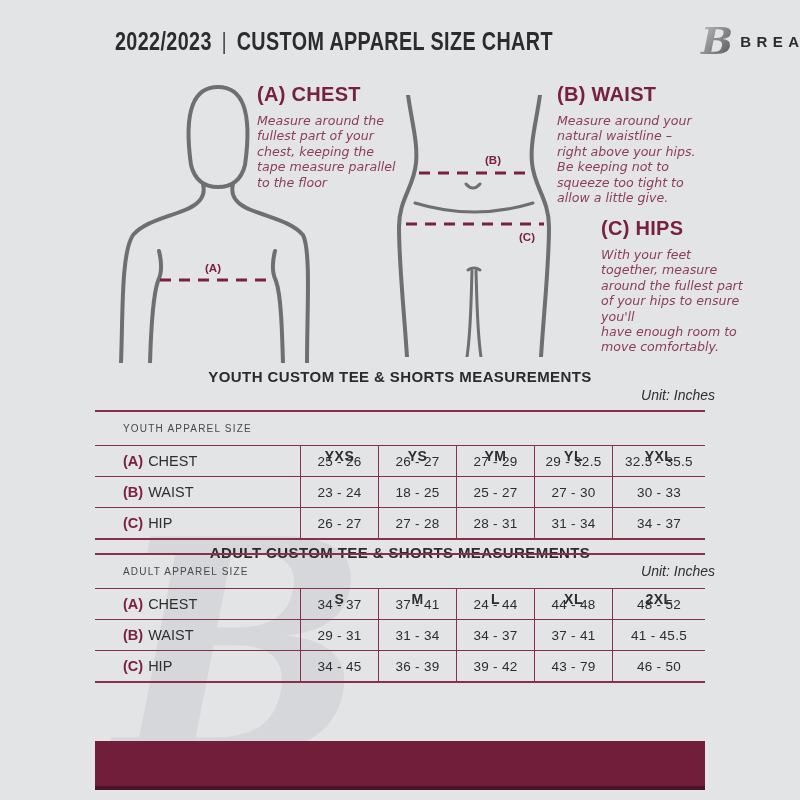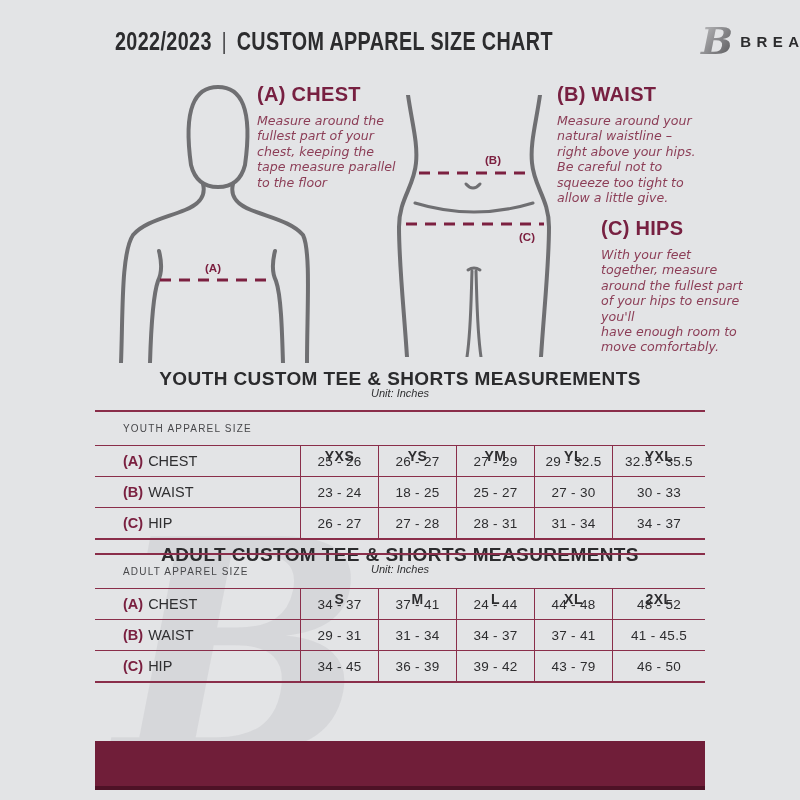--- a/index.html
+++ b/index.html
@@ -52,23 +52,23 @@
   .msec{position:absolute;z-index:2;}
   .mh{font-weight:800;font-size:20px;color:var(--maroon-h);letter-spacing:0.3px;margin-bottom:7px;}
   .mt{
     font-family:"DejaVu Sans",sans-serif;font-style:italic;
     font-size:12.6px;line-height:15.4px;color:var(--maroon-body);
     white-space:pre-line;
   }
 
   
   .tbl-title{position:absolute;width:100%;text-align:center;z-index:2;
-    font-weight:bold;font-size:19px;color:#2b2b2d;letter-spacing:0.4px;}
-  .tbl-unit{position:absolute;width:100%;text-align:center;z-index:2;
-    font-style:italic;font-size:11px;color:#2f2f31;}
+    font-weight:bold;font-size:15px;color:#2b2b2d;letter-spacing:0.4px;}
+  .tbl-unit{position:absolute;width:100%;text-align:right;z-index:2;
+    font-style:italic;font-size:14px;color:#2f2f31;}
 
   
   .size-table{
     position:absolute;left:10px;width:610px;z-index:2;
     display:grid;
     grid-template-columns:205px 78px 78px 78px 78px 93px;
     grid-template-rows:33px 31px 31px 31px;
     border-top:2px solid var(--line);
     border-bottom:2px solid var(--line);
     box-sizing:content-box;
@@ -148,21 +148,21 @@
 fullest part of your
 chest, keeping the
 tape measure parallel
 to the floor</div>
   </div>
   <div class="msec" style="left:472px;top:83px;width:152px;">
     <div class="mh">(B) WAIST</div>
     <div class="mt">Measure around your
 natural waistline –
 right above your hips.
-Be careful not to
+Be keeping not to
 squeeze too tight to
 allow a little give.</div>
   </div>
   <div class="msec" style="left:472px;top:217px;width:155px;margin-left:44px;">
     <div class="mh">(C) HIPS</div>
     <div class="mt">With your feet
 together, measure
 around the fullest part
 of your hips to ensure
 you'll

